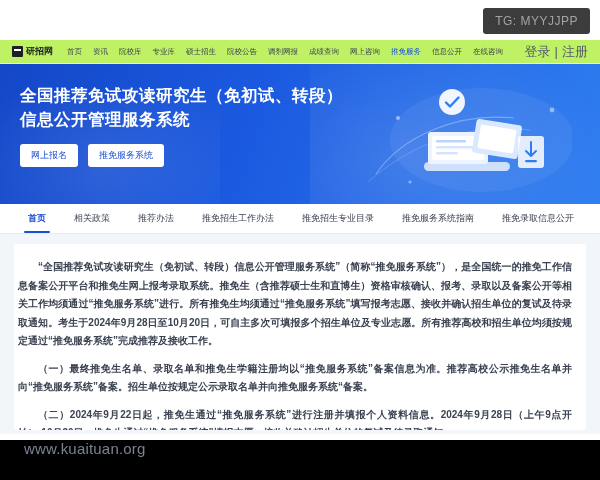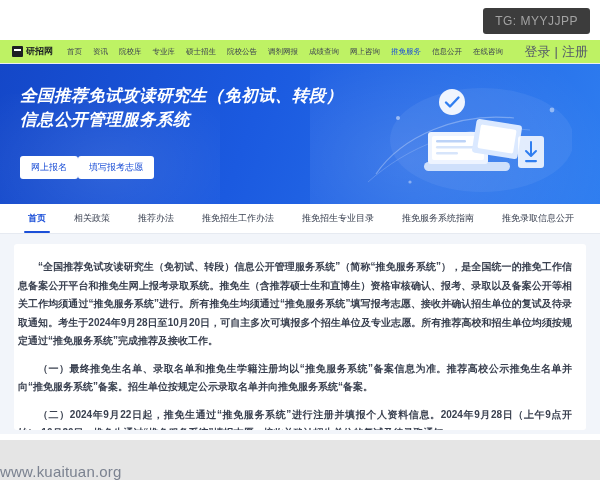--- a/index.html
+++ b/index.html
@@ -127,25 +127,25 @@
     padding: 20px 0 0 20px;
     z-index: 3;
   }
   .hero-title {
     color: #ffffff;
     font-size: 16.5px;
     font-weight: bold;
     letter-spacing: 0.5px;
     line-height: 1.45;
     white-space: nowrap;
-    font-style: italic;
   }
   .hero-buttons {
-    margin-top: 24px;
-    display: flex;
+    margin-top: 12px;
+    display: flex;
+    gap: 10px;
   }
   .hero-btn {
     background: #ffffff;
     color: #1c4fd6;
     font-size: 9px;
     padding: 5px 11px;
     border-radius: 3px;
     border: none;
     font-family: "Liberation Sans", sans-serif;
     cursor: pointer;
@@ -254,23 +254,24 @@
     font-weight: bold;
   }
 
   
   .footer-watermark {
     position: absolute;
     left: 0;
     top: 440px;
     width: 600px;
     height: 40px;
-    background: #e5e5e5;
-    display: flex;
-    align-items: flex-end;
+    background: #000000;
+    display: flex;
+    align-items: flex-start;
+    padding-left: 24px;
     box-sizing: border-box;
   }
   .footer-watermark-text {
     font-size: 15px;
     color: #7b8290;
     letter-spacing: 0.2px;
   }
 </style>
 </head>
 <body>
@@ -336,21 +337,21 @@
       <circle cx="36" cy="40" r="2" fill="#ffffff" opacity="0.5"></circle>
       <circle cx="190" cy="32" r="2.4" fill="#ffffff" opacity="0.45"></circle>
       <circle cx="48" cy="104" r="1.6" fill="#ffffff" opacity="0.4"></circle>
     </svg>
 
     <div class="hero-inner">
       <div class="hero-title">全国推荐免试攻读研究生（免初试、转段）</div>
       <div class="hero-title">信息公开管理服务系统</div>
       <div class="hero-buttons">
         <button class="hero-btn">网上报名</button>
-        <button class="hero-btn">填写报考志愿</button>
+        <button class="hero-btn">推免服务系统</button>
       </div>
     </div>
   </div>
 
   <div class="tabs">
     <div class="tab active">首页</div>
     <div class="tab">相关政策</div>
     <div class="tab">推荐办法</div>
     <div class="tab">推免招生工作办法</div>
     <div class="tab">推免招生专业目录</div>

